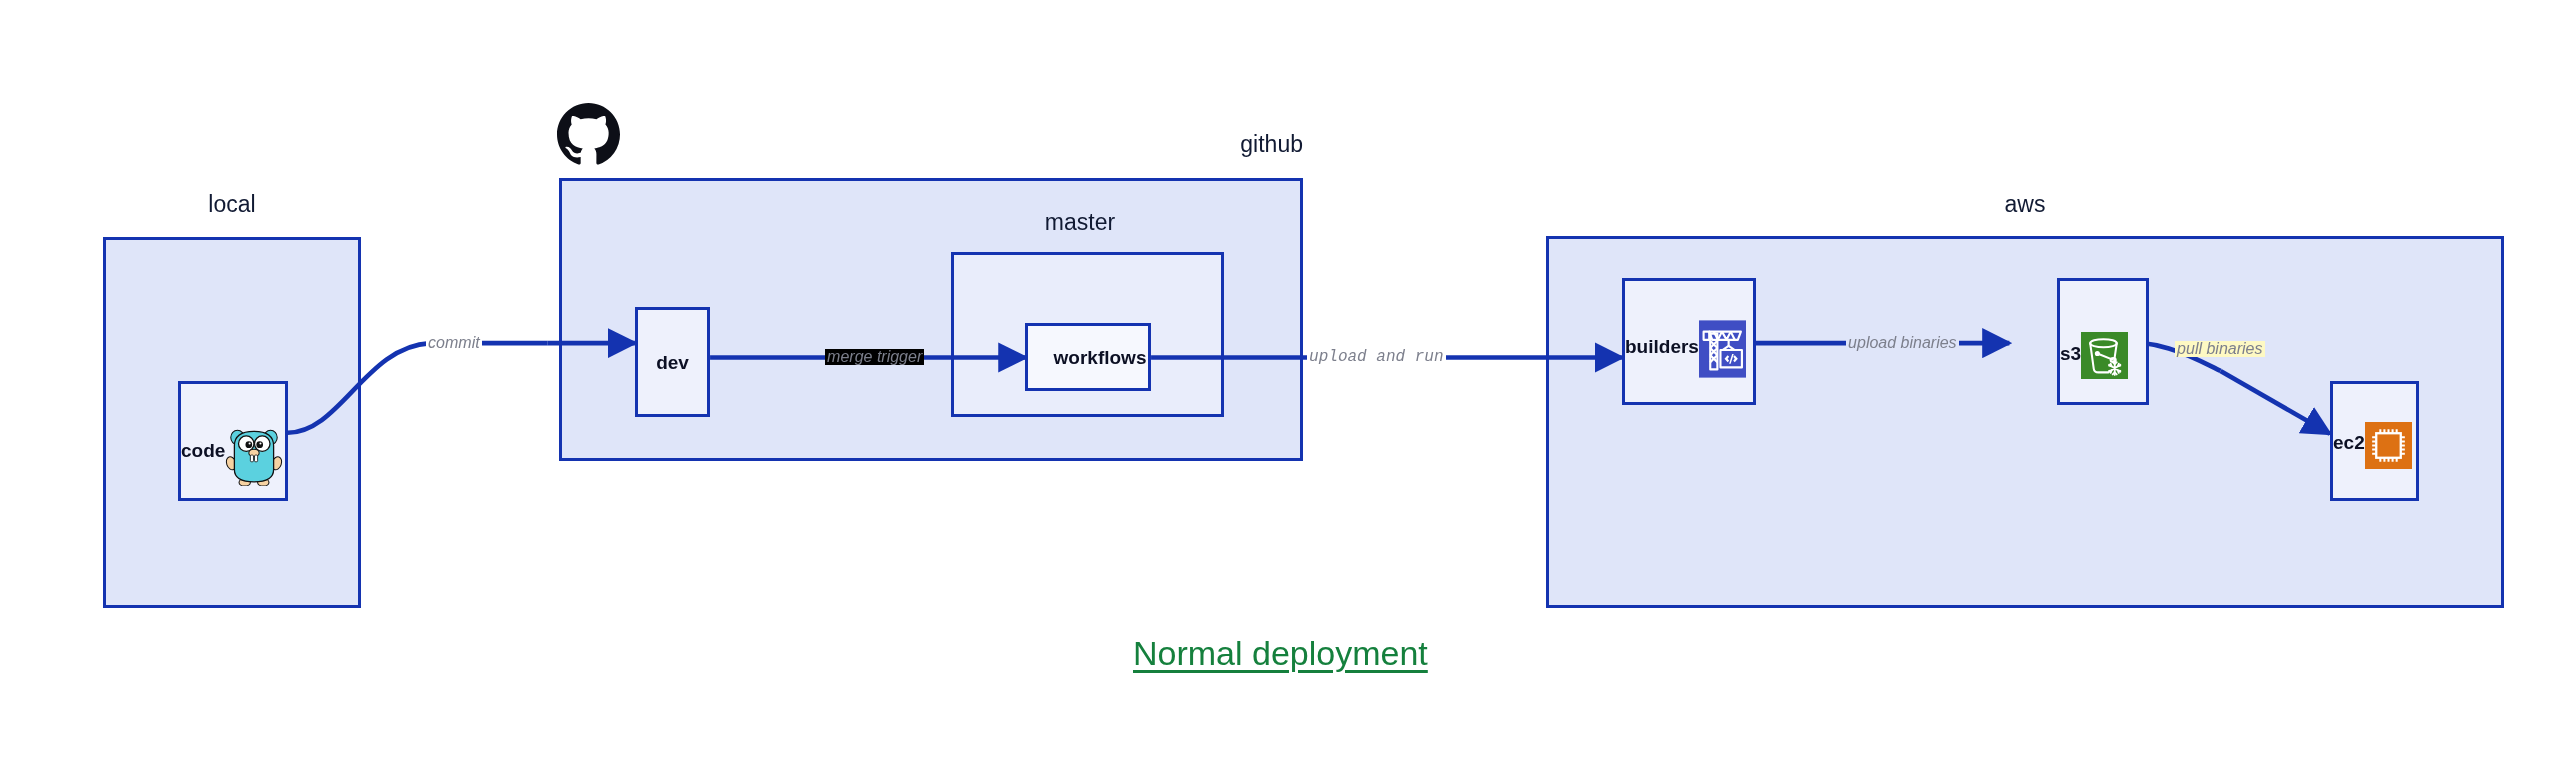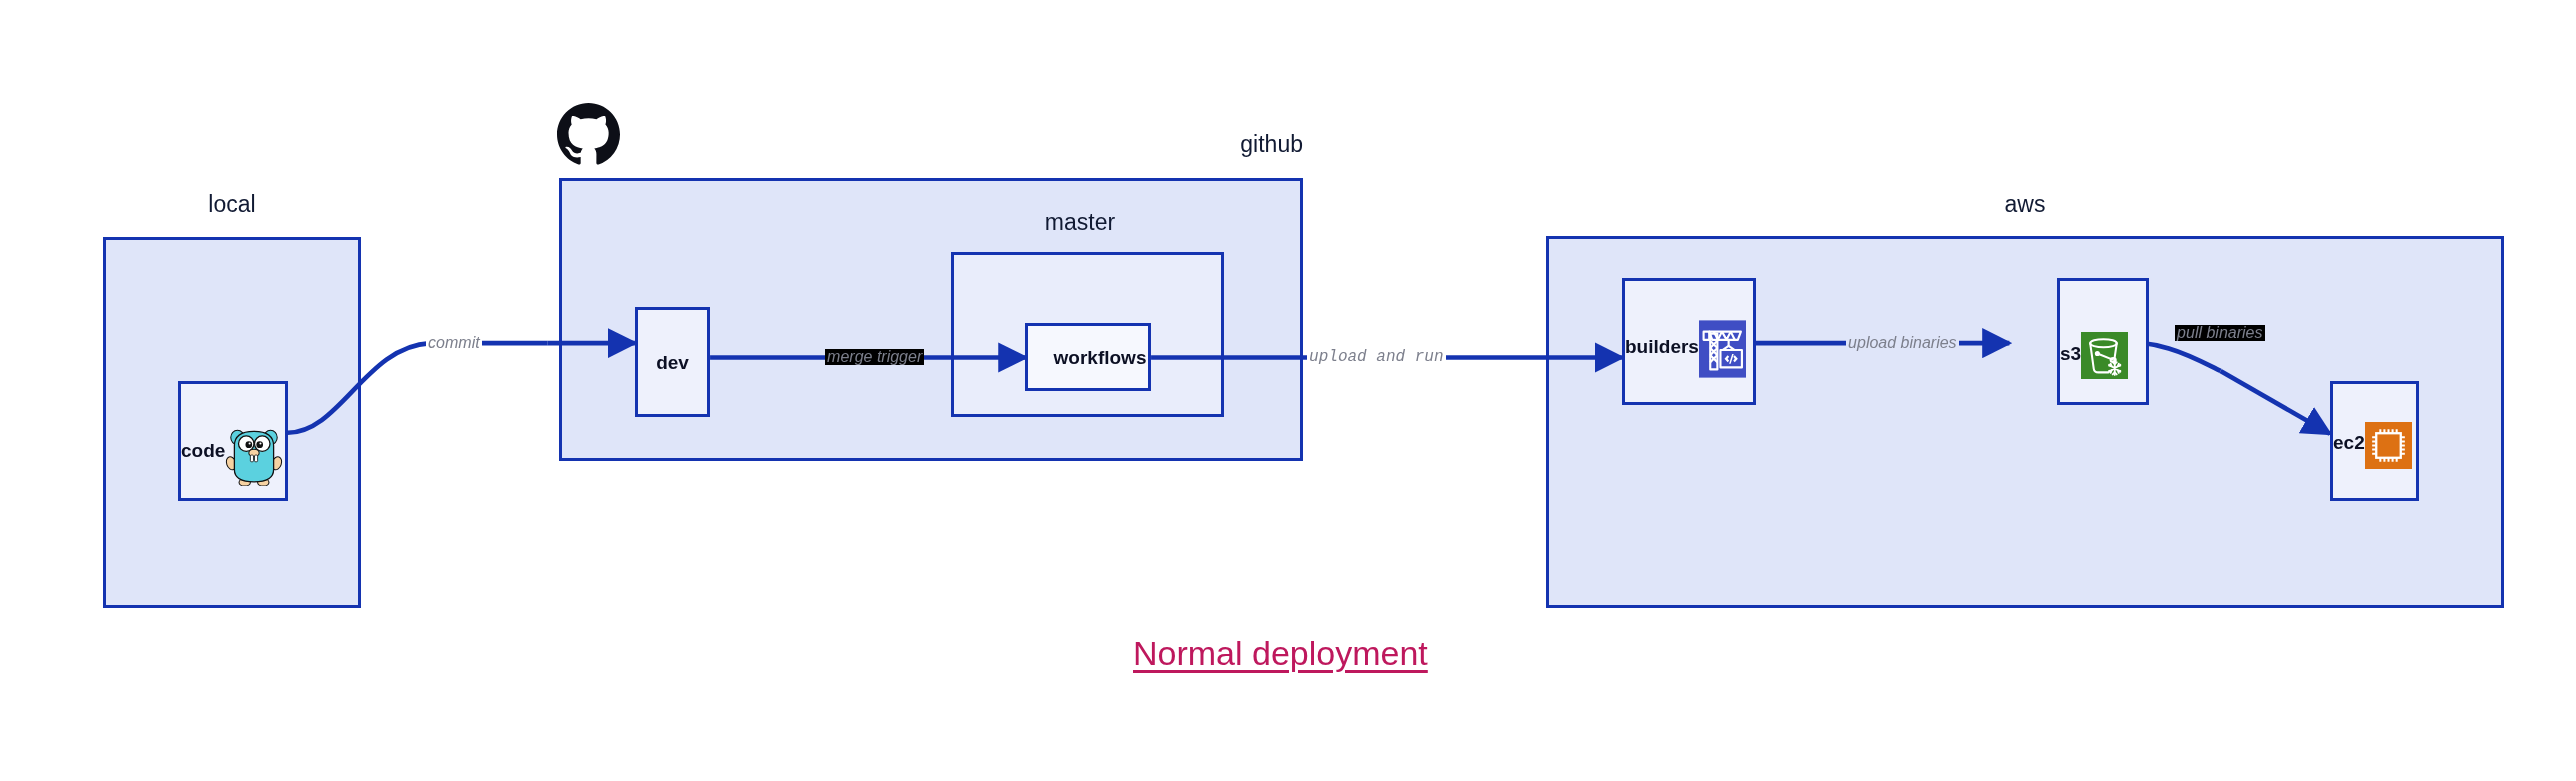--- a/index.html
+++ b/index.html
@@ -69,21 +69,21 @@
     font-size: 16px;
     font-style: italic;
     white-space: nowrap;
     line-height: 1;
     background: transparent;
   }
 
   
   .diagram-title {
     position: absolute;
-    color: #be185d;
+    color: #15803d;
     font-size: 34px;
     font-weight: 400;
     text-decoration: underline;
     text-underline-offset: 5.2px;
     text-decoration-thickness: 2.6px;
     white-space: nowrap;
     line-height: 1;
   }
 
   
@@ -148,21 +148,21 @@
   </svg>
 
   <div class="edge-label" style="left:426px; top:335px; background:#ffffff; padding:0 2.1px;">commit</div>
 
   <div class="edge-label" style="left:825px; top:349px; background:#000000; padding:0 2.1px;">merge trigger</div>
 
   <div class="edge-label" style="left:1307px; top:349px; background:#ffffff; padding:0 2.1px;font-family:Liberation Mono, monospace;">upload and run</div>
 
   <div class="edge-label" style="left:1826px; top:335px; background:#dfe5f9; padding:0 2.1px;margin-left:20px;">upload binaries</div>
 
-  <div class="edge-label" style="left:2175px; top:325px; background:#000000; padding:0 2.1px;">pull binaries</div>
+  <div class="edge-label" style="left:2175px; top:341px; background:#fef9c3; padding:0 2.1px;">pull binaries</div>
 
   <div class="node" style="left:178px; top:381px; width:110px; height:120px; padding-top:19px;">
     <span class="node-label">code</span>
     <span class="node-icon" style="margin-top:8.2px;">
       <svg width="58" height="64" viewBox="0 0 112 124" xmlns="http://www.w3.org/2000/svg">
 
         <ellipse cx="24" cy="30" rx="13" ry="14" fill="#5bd1df" stroke="#111" stroke-width="2"></ellipse>
         <ellipse cx="88" cy="30" rx="13" ry="14" fill="#5bd1df" stroke="#111" stroke-width="2"></ellipse>
 
         <ellipse cx="12" cy="80" rx="9" ry="13" fill="#f6d2a2" stroke="#111" stroke-width="2" transform="rotate(-20 12 80)"></ellipse>

